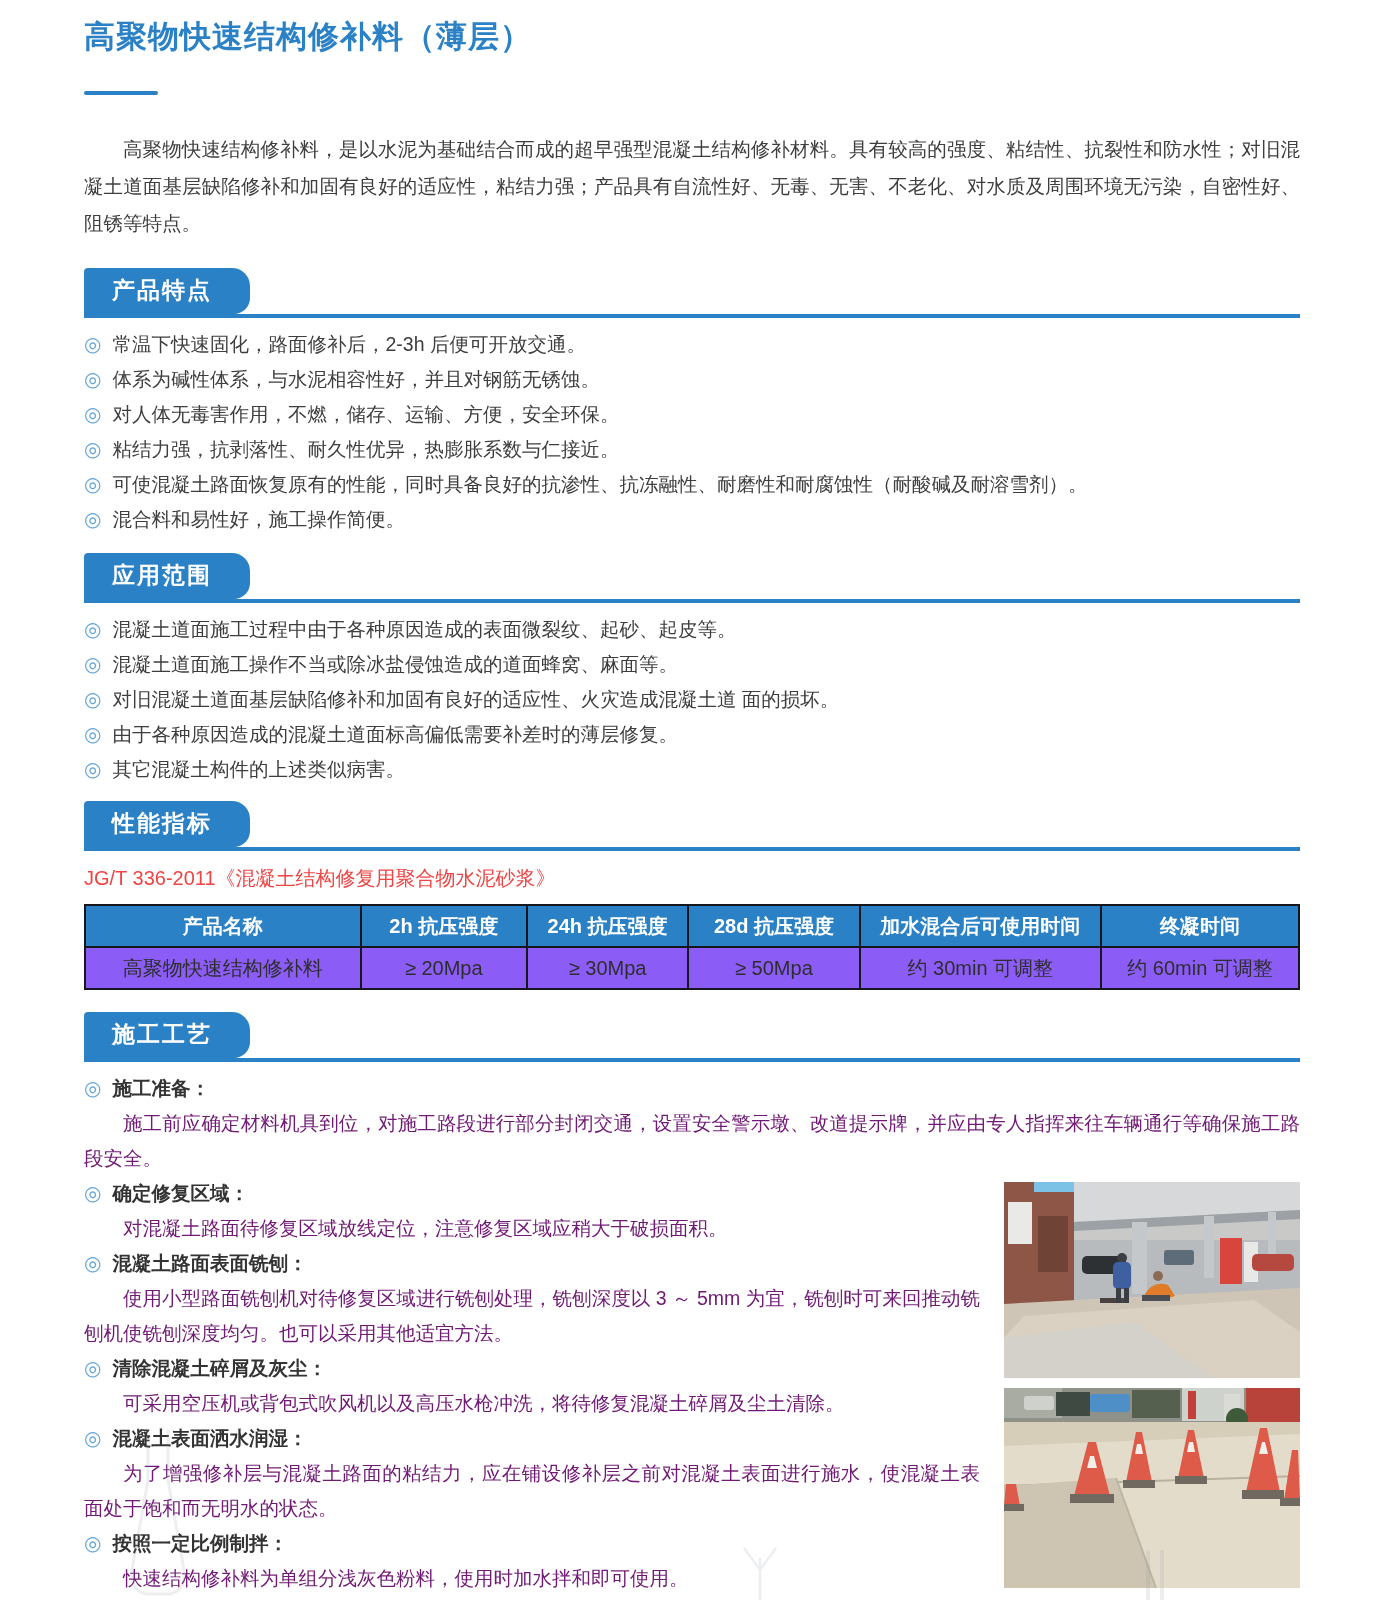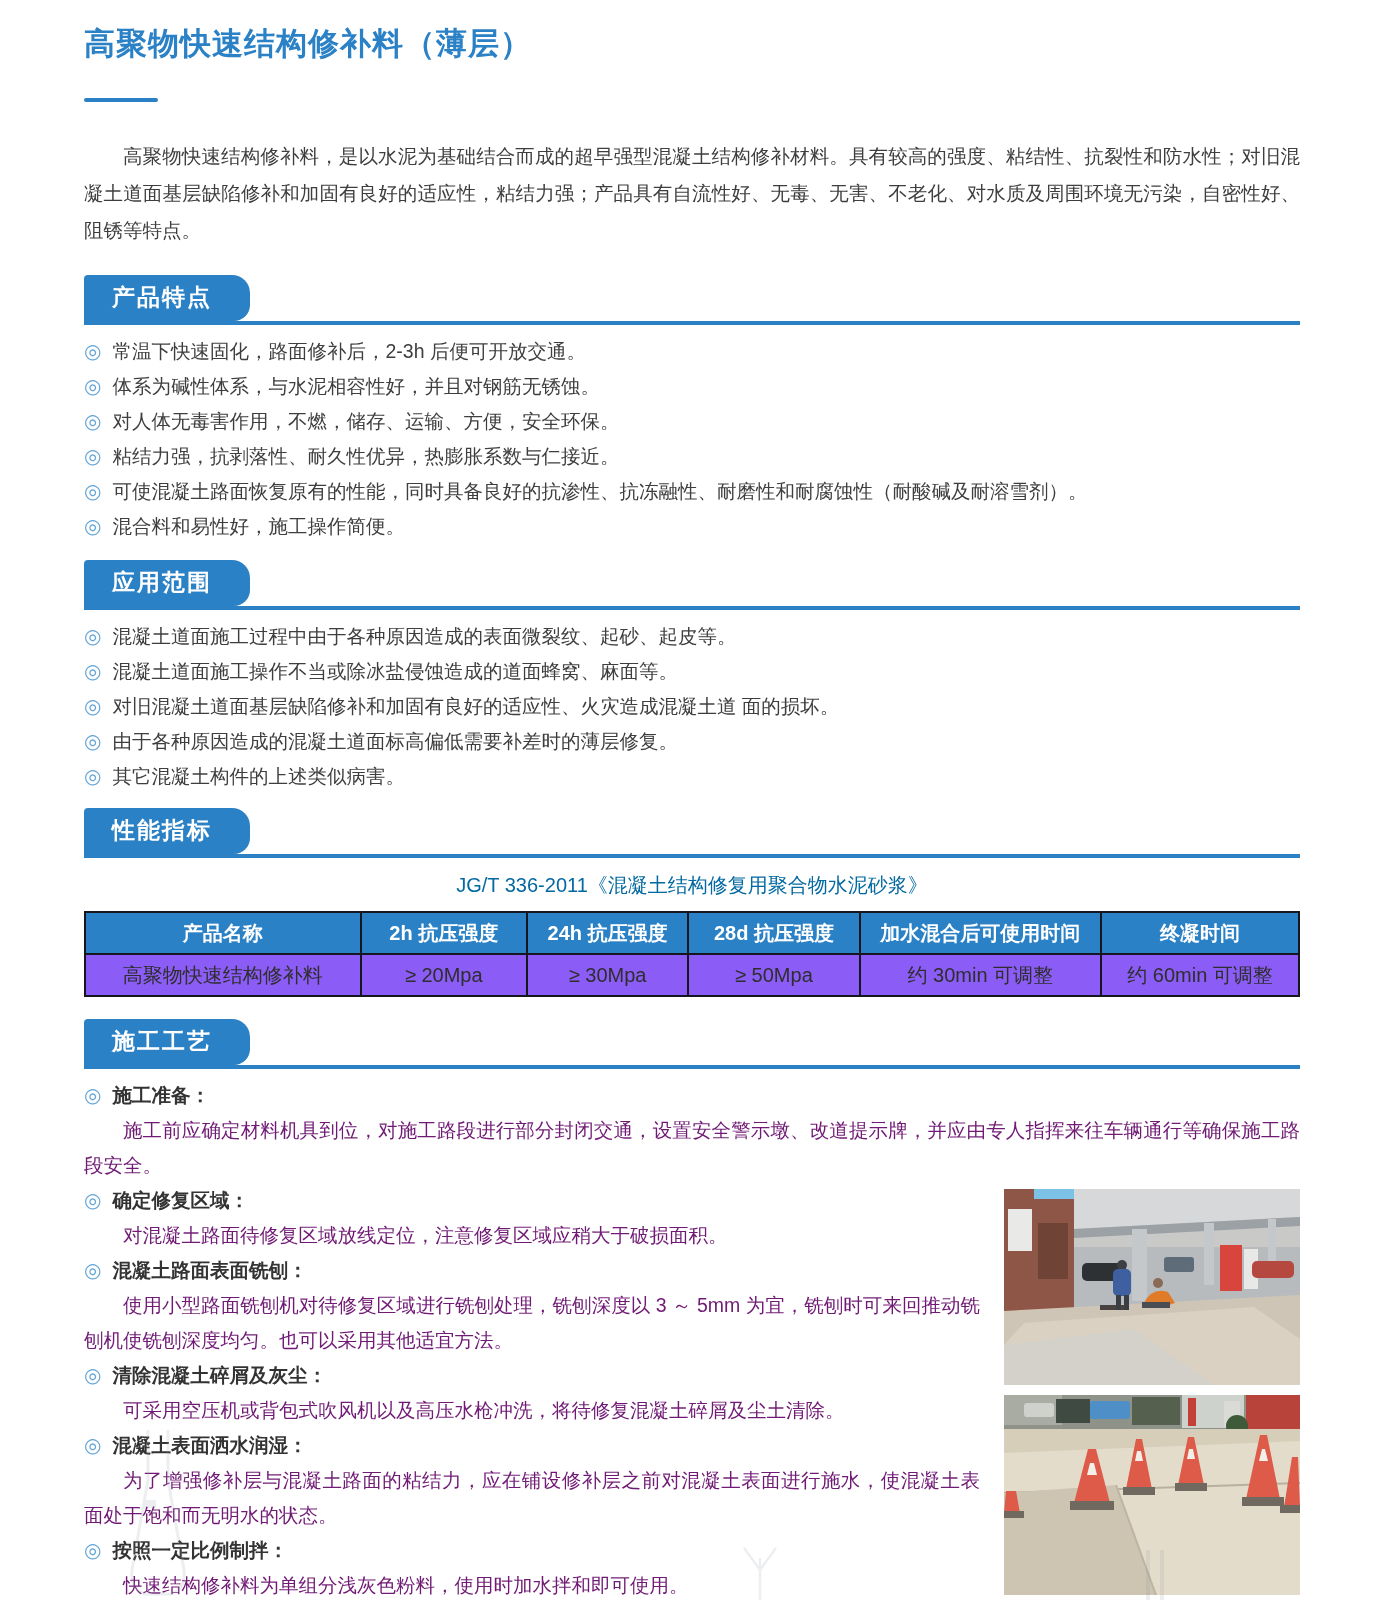--- a/index.html
+++ b/index.html
@@ -1,20 +1,20 @@
 <!DOCTYPE html>
 <html><head>
 <meta charset="utf-8">
 <style>
   html,body { margin:0; padding:0; background:#ffffff; }
   body {
     width:1384px; height:1600px; overflow:hidden; position:relative;
     font-family:"Liberation Sans", sans-serif; color:#3e3e3e;
   }
-  .page { box-sizing:border-box; padding:23px 84px 0 84px; height:100%; position:relative; }
+  .page { box-sizing:border-box; padding:16px 84px 0 84px; height:100%; position:relative; }
 
   .title { margin:0; font-size:31px; font-weight:700; color:#2b81c5; letter-spacing:1px; }
   .title-rule { width:74px; height:4px; background:#2b81c5; margin-top:33px; border-radius:2px; }
 
   .intro { margin:36px 0 0 0; font-size:19.5px; line-height:37px; text-indent:2em; text-align:justify; color:#3e3e3e; }
 
   .sec-head { border-bottom:4px solid #2b81c5; font-size:0; }
   .sec-head.m-features { margin-top:26px; }
   .sec-head.m-apps     { margin-top:16px; }
   .sec-head.m-perf     { margin-top:14px; }
@@ -22,21 +22,21 @@
   .sec-tab {
     display:inline-block; background:#2b81c5; color:#ffffff;
     font-size:23px; font-weight:700; line-height:1; letter-spacing:2px;
     padding:11px 38px 12px 28px; border-radius:4px 18px 16px 0;
   }
 
   .bullets { list-style:none; margin:9px 0 0 0; padding:0; }
   .bullets li { display:flex; align-items:flex-start; gap:11px; font-size:19.5px; line-height:35px; color:#3e3e3e; }
   .bullet-char { color:#64a5d6; font-size:20px; flex:0 0 auto; font-weight:400; }
 
-  .std-caption { text-align:center; font-size:20px; color:#0369a1; margin-top:14px; }
+  .std-caption { text-align:left; font-size:20px; color:#ef4444; margin-top:14px; }
 
   table.perf { width:100%; border-collapse:collapse; margin-top:12px; table-layout:fixed; }
   .perf th, .perf td { border:2px solid #16161f; text-align:center; font-size:20px; padding:0; height:40px; overflow:hidden; }
   .perf th { background:#2b81c5; color:#ffffff; font-weight:700; }
   .perf td { background:#8b5cf6; color:#2e2e2e; }
 
   .steps { margin-top:9px; }
   .step-label { display:flex; align-items:flex-start; gap:11px; font-size:19.5px; line-height:35px; font-weight:700; color:#333333; }
   .step-desc { margin:0; font-size:19.5px; line-height:35px; text-indent:2em; text-align:justify; color:#701a75; }
 

